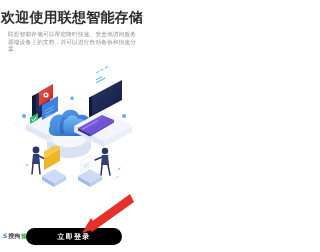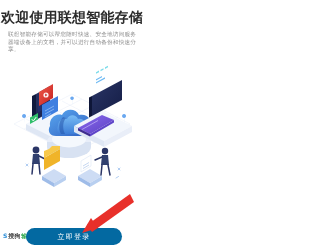--- a/index.html
+++ b/index.html
@@ -57,26 +57,26 @@
   #illustration svg { display: block; }
 
   
   #login-button {
     position: absolute;
     left: 26px;
     top: 228px;
     width: 96px;
     height: 17px;
     border-radius: 9px;
-    background: #0369a1;
+    background: #000000;
     border: none;
     padding: 0;
     color: #ffffff;
     font-size: 7px;
-    font-weight: normal;
+    font-weight: bold;
     letter-spacing: 1.2px;
     font-family: "DejaVu Sans", "Liberation Sans", sans-serif;
     cursor: pointer;
     display: flex;
     align-items: center;
     justify-content: center;
   }
   #watermark {
     position: absolute;
     left: 3px;

